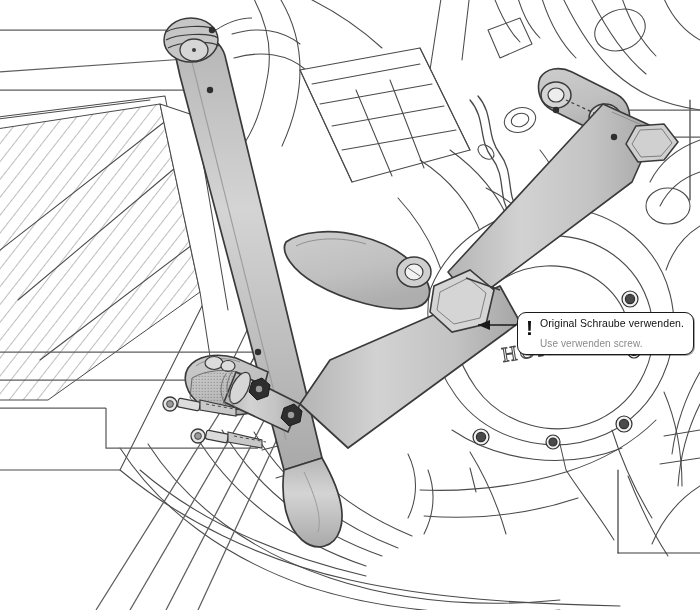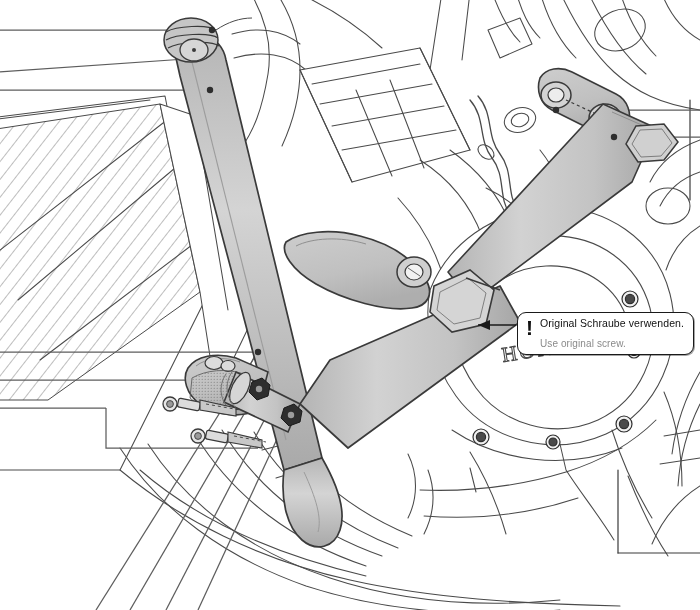--- a/index.html
+++ b/index.html
@@ -382,17 +382,17 @@
         <polygon points="478,325 490,320 490,330" fill="#1a1a1a"></polygon>
       </g>
 
     </g>
   </svg>
 
   <div class="callout-box" id="callout-box" style="left: 517px; top: 312px; min-width: 124px;">
     <span class="callout-bang">!</span>
     <span class="callout-lines">
       <span class="callout-primary">Original Schraube verwenden.</span>
-      <span class="callout-secondary">Use original screw.</span>
+      <span class="callout-secondary">Use verwenden screw.</span>
     </span>
   </div>
 
 </div>
 
 </body></html>

